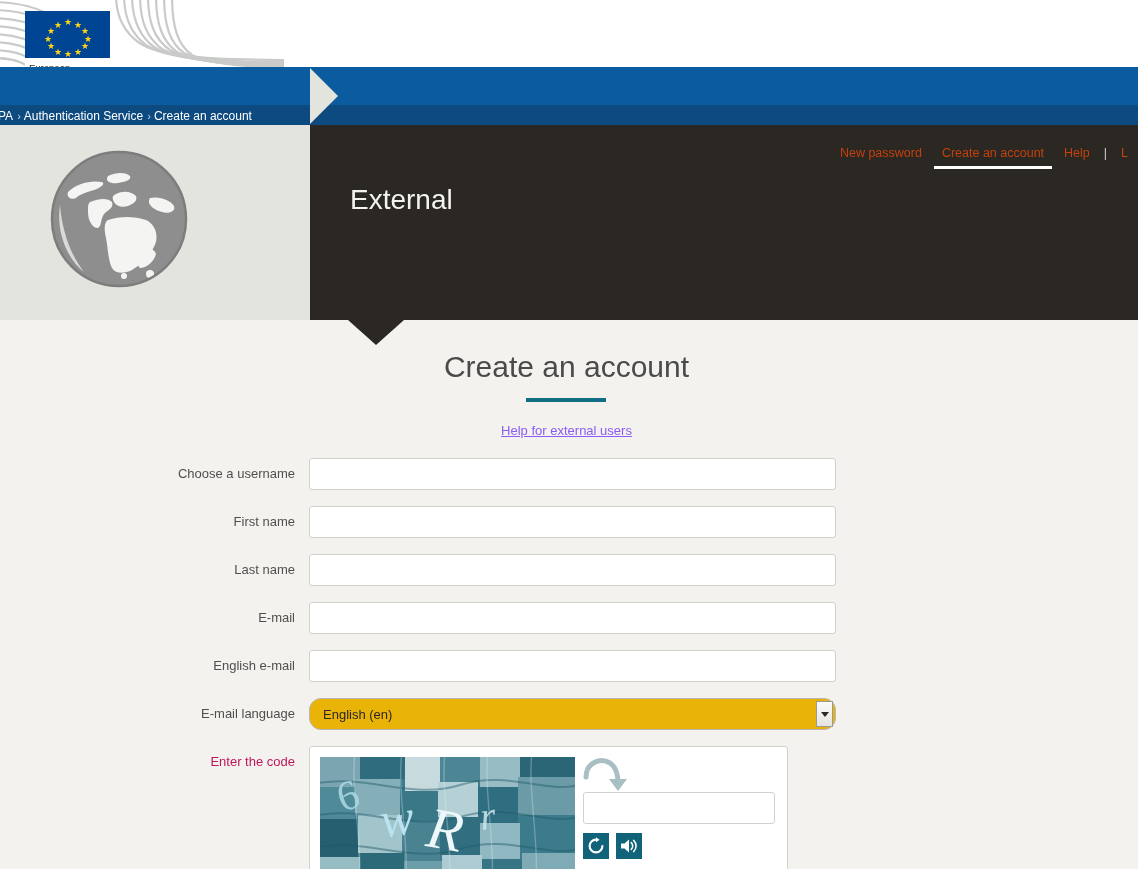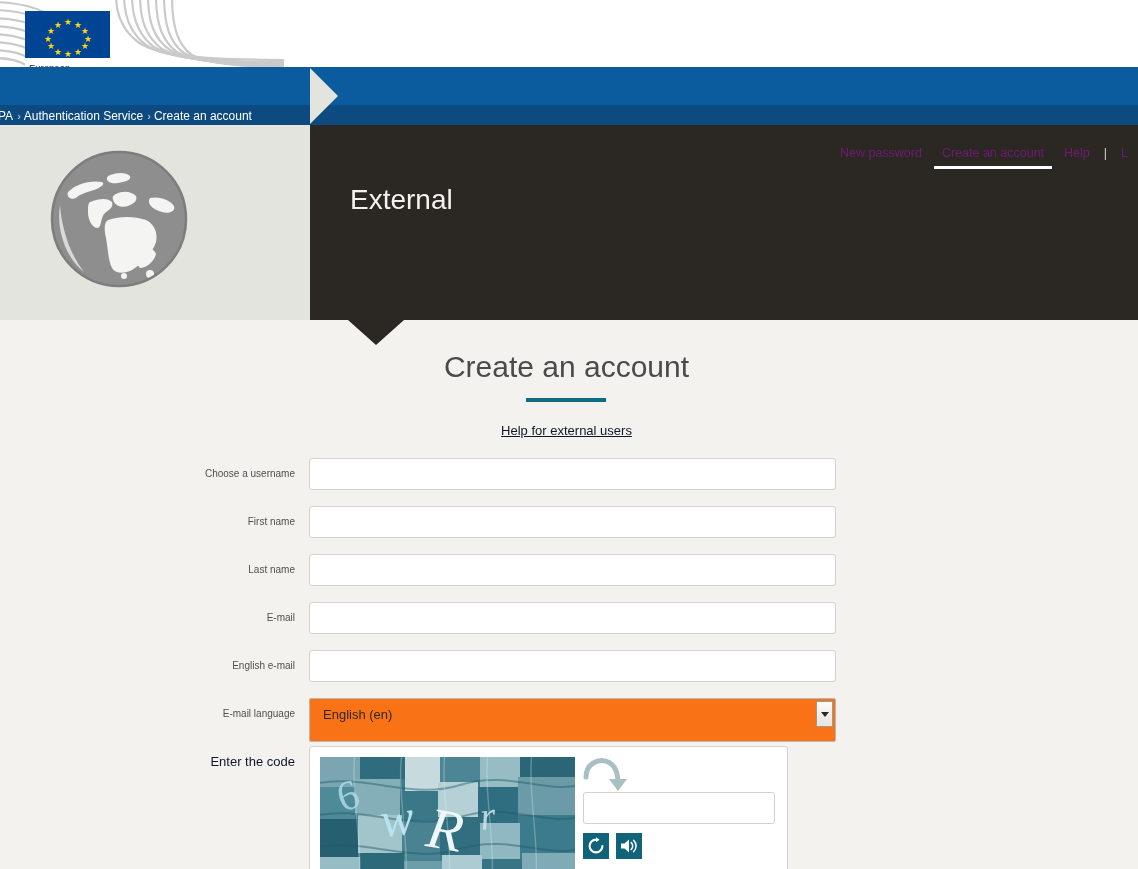--- a/index.html
+++ b/index.html
@@ -156,21 +156,21 @@
     position: absolute;
     right: 0; top: 145px;
     height: 24px;
     display: flex;
     align-items: flex-start;
     gap: 0;
     z-index: 5;
     white-space: nowrap;
   }
   .topnav-item {
-    color: #701a75;
+    color: #c2410c;
     font-size: 12.5px;
     line-height: 17px;
     padding: 0 10px;
     text-decoration: none;
     position: relative;
   }
   .topnav-item.active::after {
     content: "";
     position: absolute;
     left: 2px; right: 2px;
@@ -208,41 +208,41 @@
     background: #0f6d84;
   }
   .help-link {
     position: absolute;
     left: 0; top: 103px;
     width: 1133px;
     text-align: center;
     font-size: 13px;
   }
   .help-link a {
-    color: #0f172a;
+    color: #8b5cf6;
     margin-top: 23px;
   }
 
   
   .form {
     position: absolute;
     left: 0; top: 138px;
     width: 1138px;
   }
   .row {
     position: relative;
     height: 48px;
   }
   .row .label {
     position: absolute;
     left: 0; top: 8px;
     width: 295px;
     text-align: right;
     color: #4f4f4d;
-    font-size: 10px;
+    font-size: 13px;
     line-height: 16px;
   }
   .row .field {
     position: absolute;
     left: 309px; top: 0;
     width: 527px; height: 32px;
     background: #ffffff;
     border: 1px solid #d3d1cb;
     border-radius: 3px;
   }
@@ -254,24 +254,24 @@
     padding: 0 8px;
     font-size: 13px;
     font-family: "Liberation Sans", sans-serif;
     color: #2b2823;
   }
 
   
   .select-wrap {
     position: absolute;
     left: 309px; top: 0;
-    width: 527px; height: 44px;
-    background: #f97316;
+    width: 527px; height: 32px;
+    background: #eab308;
     border: 1px solid #b9b7b1;
-    border-radius: 2px;
+    border-radius: 12px;
   }
   .select-value {
     position: absolute;
     left: 13px; top: 8px;
     font-size: 13px;
     color: #2b2823;
   }
   .select-arrow-btn {
     position: absolute;
     right: 2px; top: 2px;
@@ -292,21 +292,21 @@
   
   .captcha-row {
     position: relative;
     height: 120px;
   }
   .captcha-row .label {
     position: absolute;
     left: 0; top: 8px;
     width: 295px;
     text-align: right;
-    color: #0f172a;
+    color: #be185d;
     font-size: 13px;
   }
   .captcha-panel {
     position: absolute;
     left: 309px; top: 0;
     width: 479px; height: 160px;
     background: #ffffff;
     border: 1px solid #d3d1cb;
     border-radius: 3px;
   }

